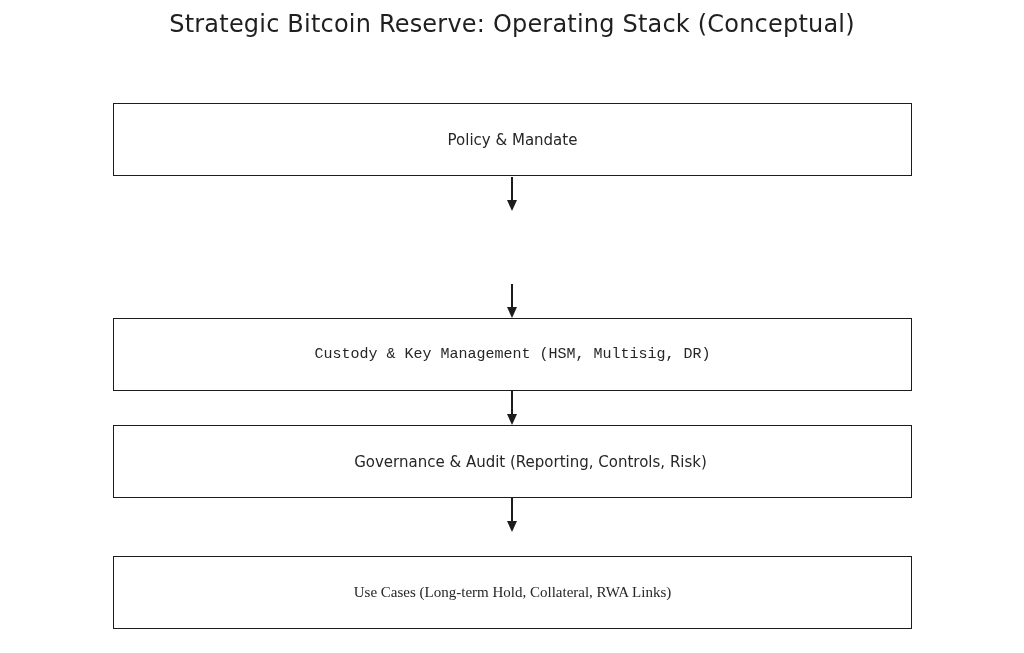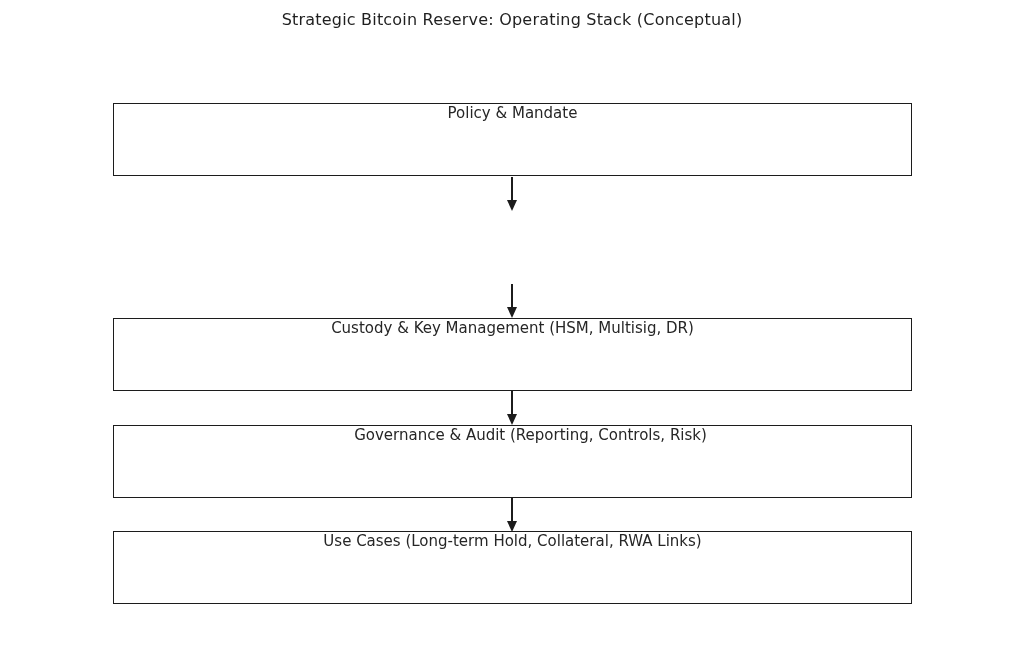--- a/index.html
+++ b/index.html
@@ -14,47 +14,48 @@
     background: #ffffff;
     font-family: "DejaVu Sans", "Liberation Sans", sans-serif;
     overflow: hidden;
   }
   .diagram-title {
     position: absolute;
     top: 10px;
     left: 0;
     width: 1024px;
     text-align: center;
-    font-size: 16px;
+    font-size: 24px;
     font-weight: 400;
     color: #1f1f1f;
     letter-spacing: 0.2px;
   }
   .flow-box {
     position: absolute;
     left: 113px;
     width: 799px;
     height: 73px;
     box-sizing: border-box;
     background: #ffffff;
     border: 1.8px solid #1c1c1c;
     display: flex;
+    align-items: center;
     justify-content: center;
   }
   .flow-box .box-label {
     font-size: 15px;
     color: #262626;
     text-align: center;
     white-space: nowrap;
   }
   .box-1 { top: 103px; }
   .box-2 { top: 211px; }
-  .box-3 { top: 318px; }
+  .box-3 { top: 318px; font-family: Liberation Mono, monospace; }
   .box-4 { top: 425px; padding-left: 36px; }
-  .box-5 { top: 531px; }
+  .box-5 { top: 556px; font-family: Liberation Serif, serif; }
 
   .down-arrow {
     position: absolute;
     left: 506px;
     width: 12px;
     height: 34px;
     display: flex;
     flex-direction: column;
     align-items: center;
   }

